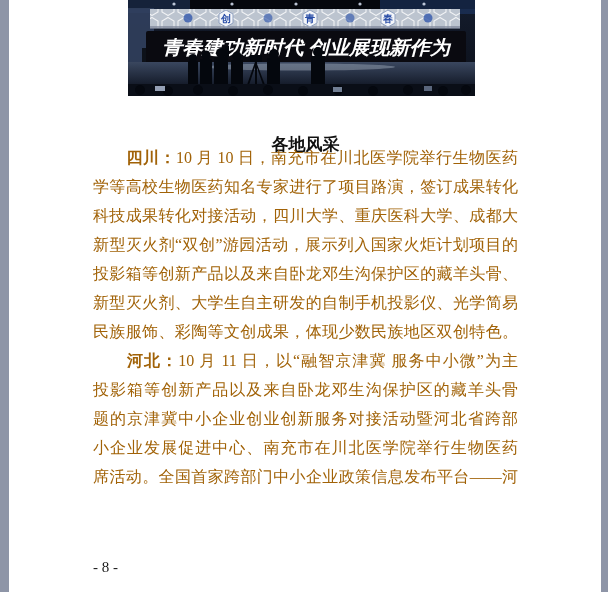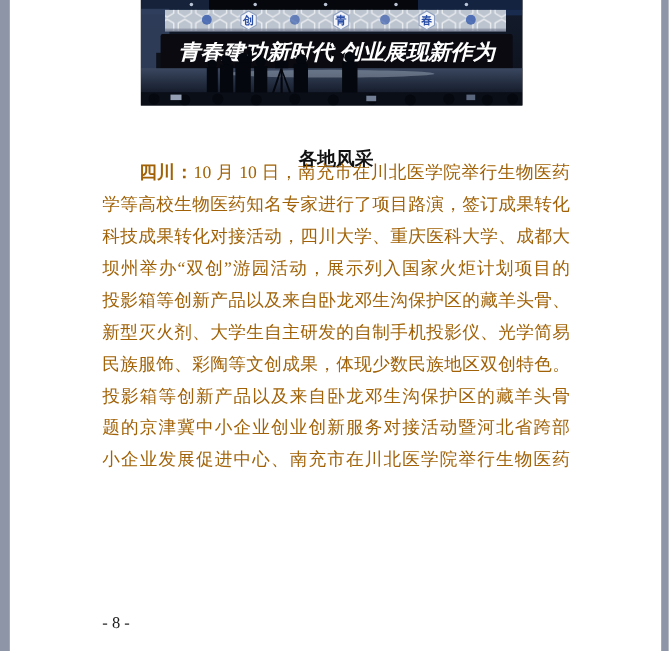--- a/index.html
+++ b/index.html
@@ -137,24 +137,26 @@
       <rect x="296" y="86" width="8" height="5" fill="#8fa2c0" opacity="0.6"></rect>
     </svg>
   </div>
 
   <div class="heading">各地风采</div>
 
   <div class="bodytext">
     <div class="line"><span class="ind"></span><span class="lead">四川：</span><span>10 月 10 日，南充市在川北医学院举行生物医药</span></div>
     <div class="line"><span>学等高校生物医药知名专家进行了项目路演，签订成果转化</span></div>
     <div class="line"><span>科技成果转化对接活动，四川大学、重庆医科大学、成都大</span></div>
-    <div class="line"><span>坝州举办“双创”游园活动，展示列入国家火炬计划项目的</span></div>
+    <div class="line"><span>新型灭火剂“双创”游园活动，展示列入国家火炬计划项目的</span></div>
     <div class="line"><span>投影箱等创新产品以及来自卧龙邓生沟保护区的藏羊头骨、</span></div>
     <div class="line"><span>新型灭火剂、大学生自主研发的自制手机投影仪、光学简易</span></div>
     <div class="line"><span>民族服饰、彩陶等文创成果，体现少数民族地区双创特色。</span></div>
+    <div class="line"><span class="ind"></span><span class="lead">河北：</span><span>10 月 11 日，以“融智京津冀 服务中小微”为主</span></div>
     <div class="line"><span>投影箱等创新产品以及来自卧龙邓生沟保护区的藏羊头骨</span></div>
     <div class="line"><span>题的京津冀中小企业创业创新服务对接活动暨河北省跨部</span></div>
     <div class="line"><span>小企业发展促进中心、南充市在川北医学院举行生物医药</span></div>
+    <div class="line"><span>席活动。全国首家跨部门中小企业政策信息发布平台——河</span></div>
   </div>
 
   <div class="pagenum">- 8 -</div>
 
 </div>
 
 </body></html>

